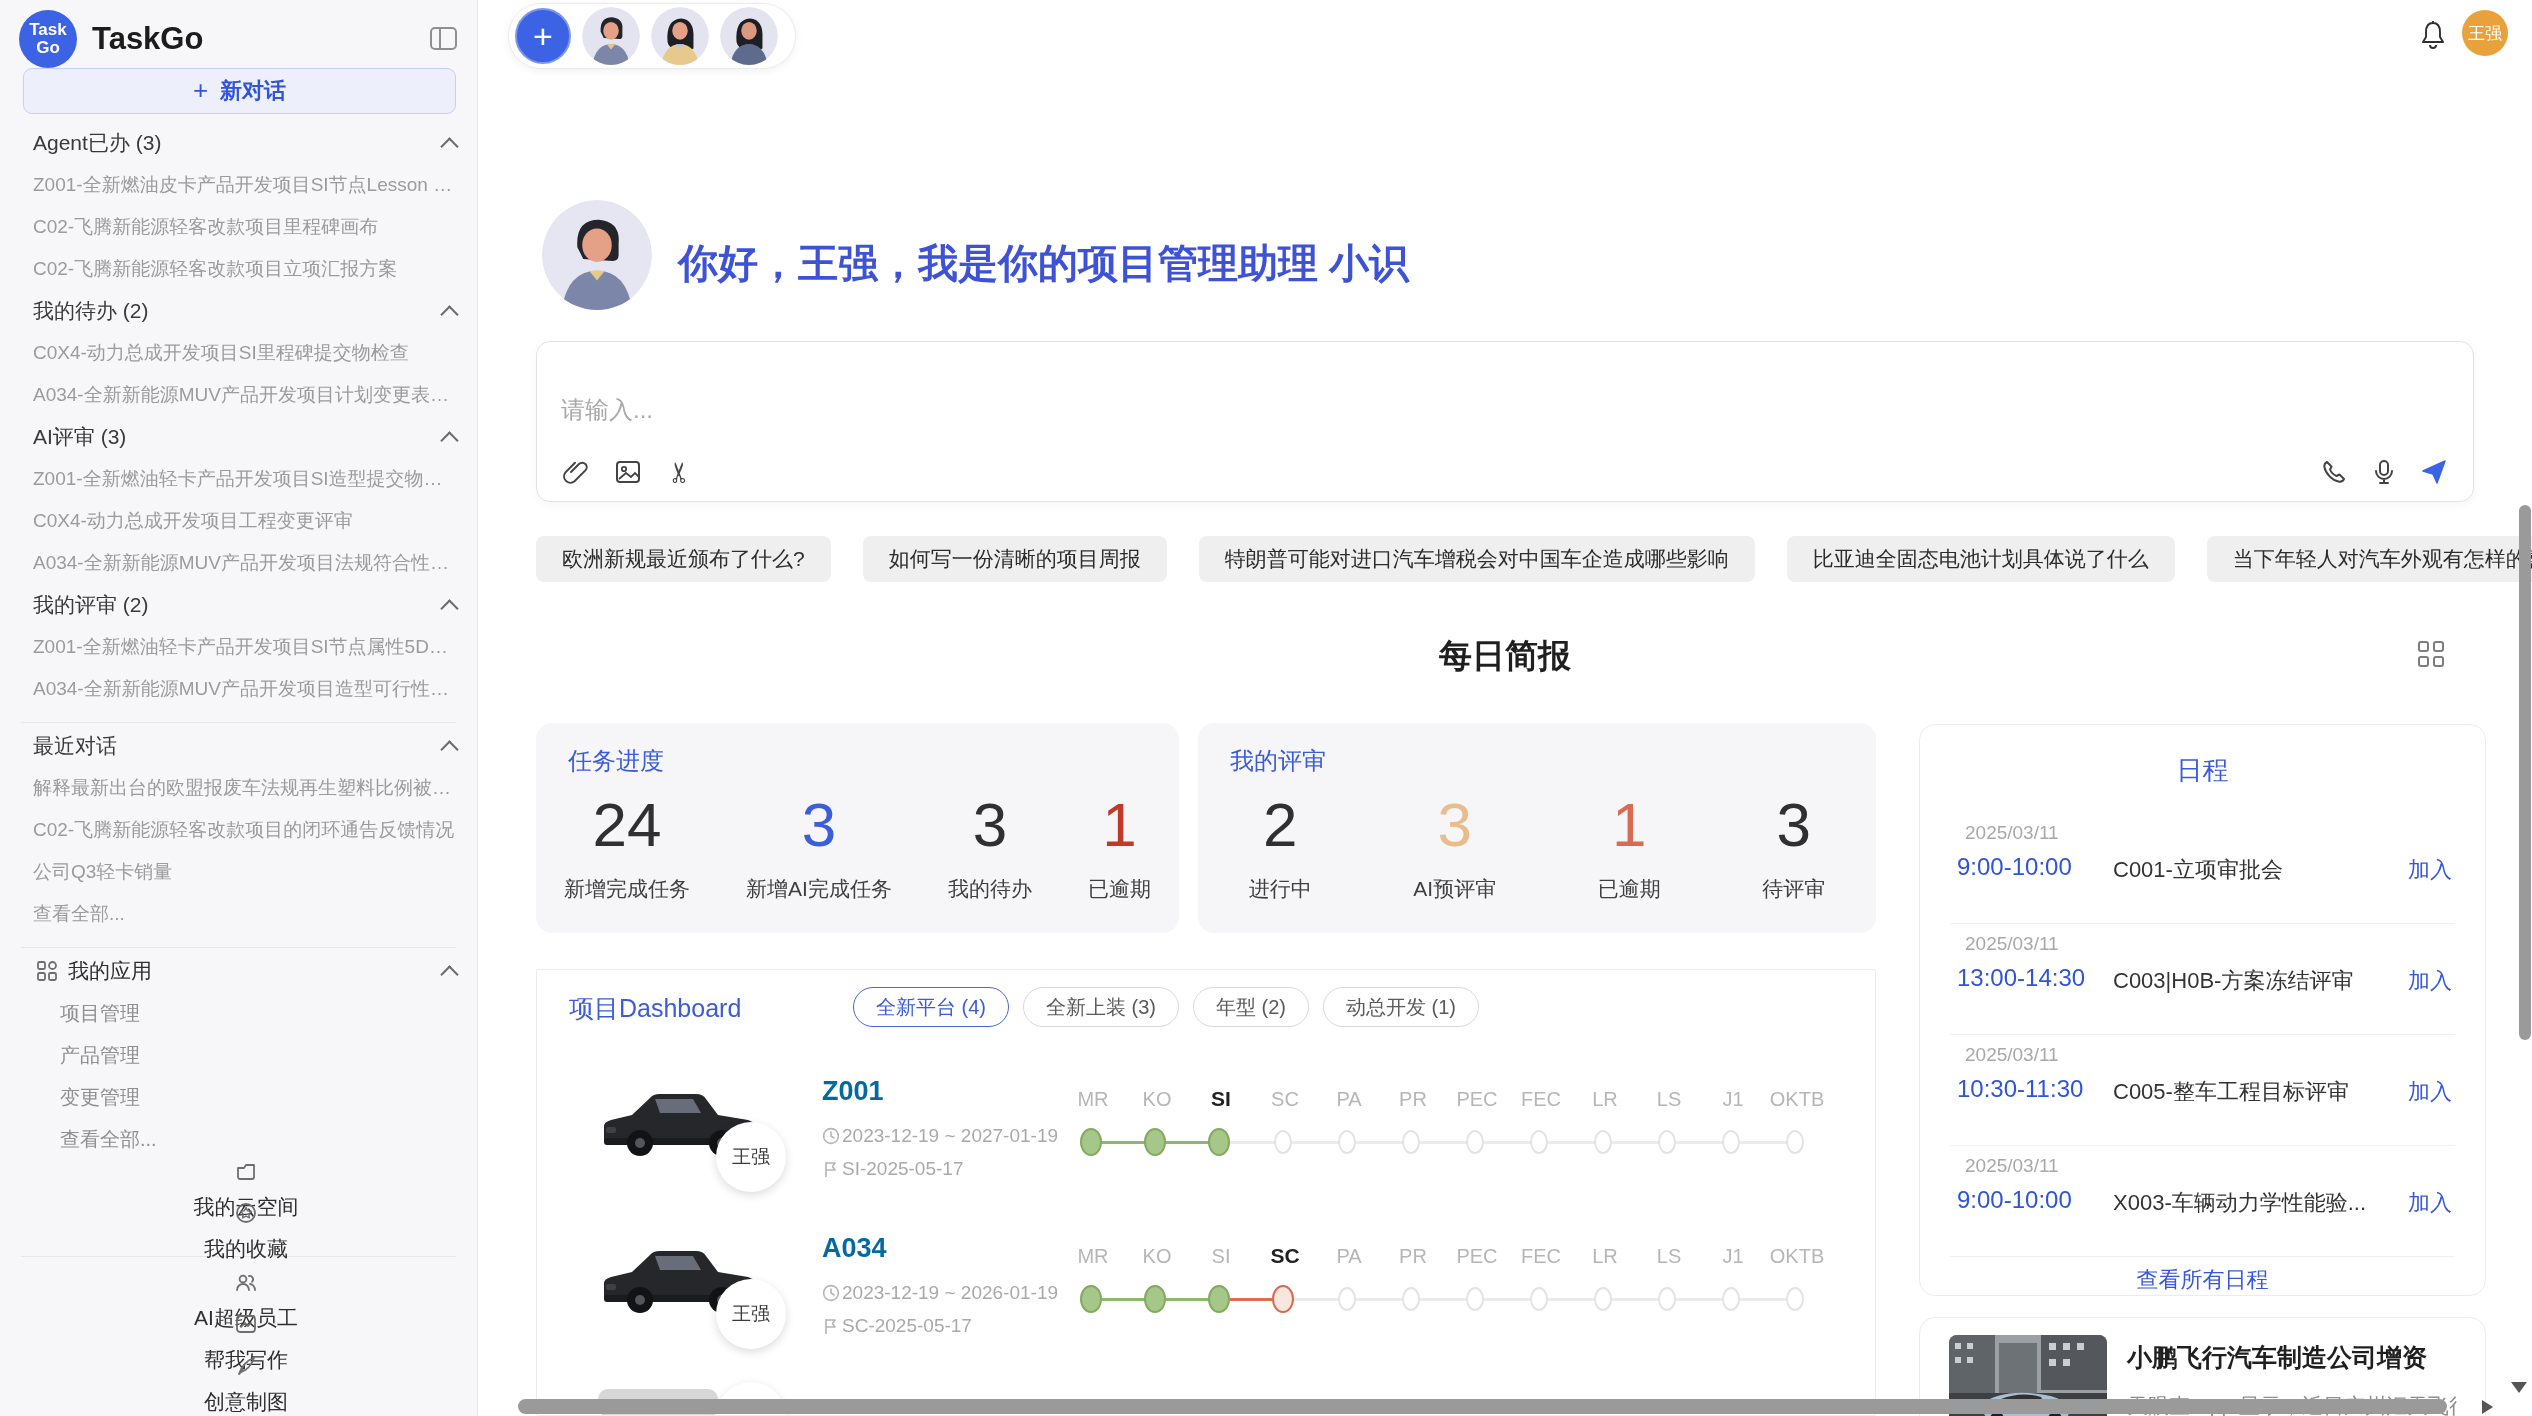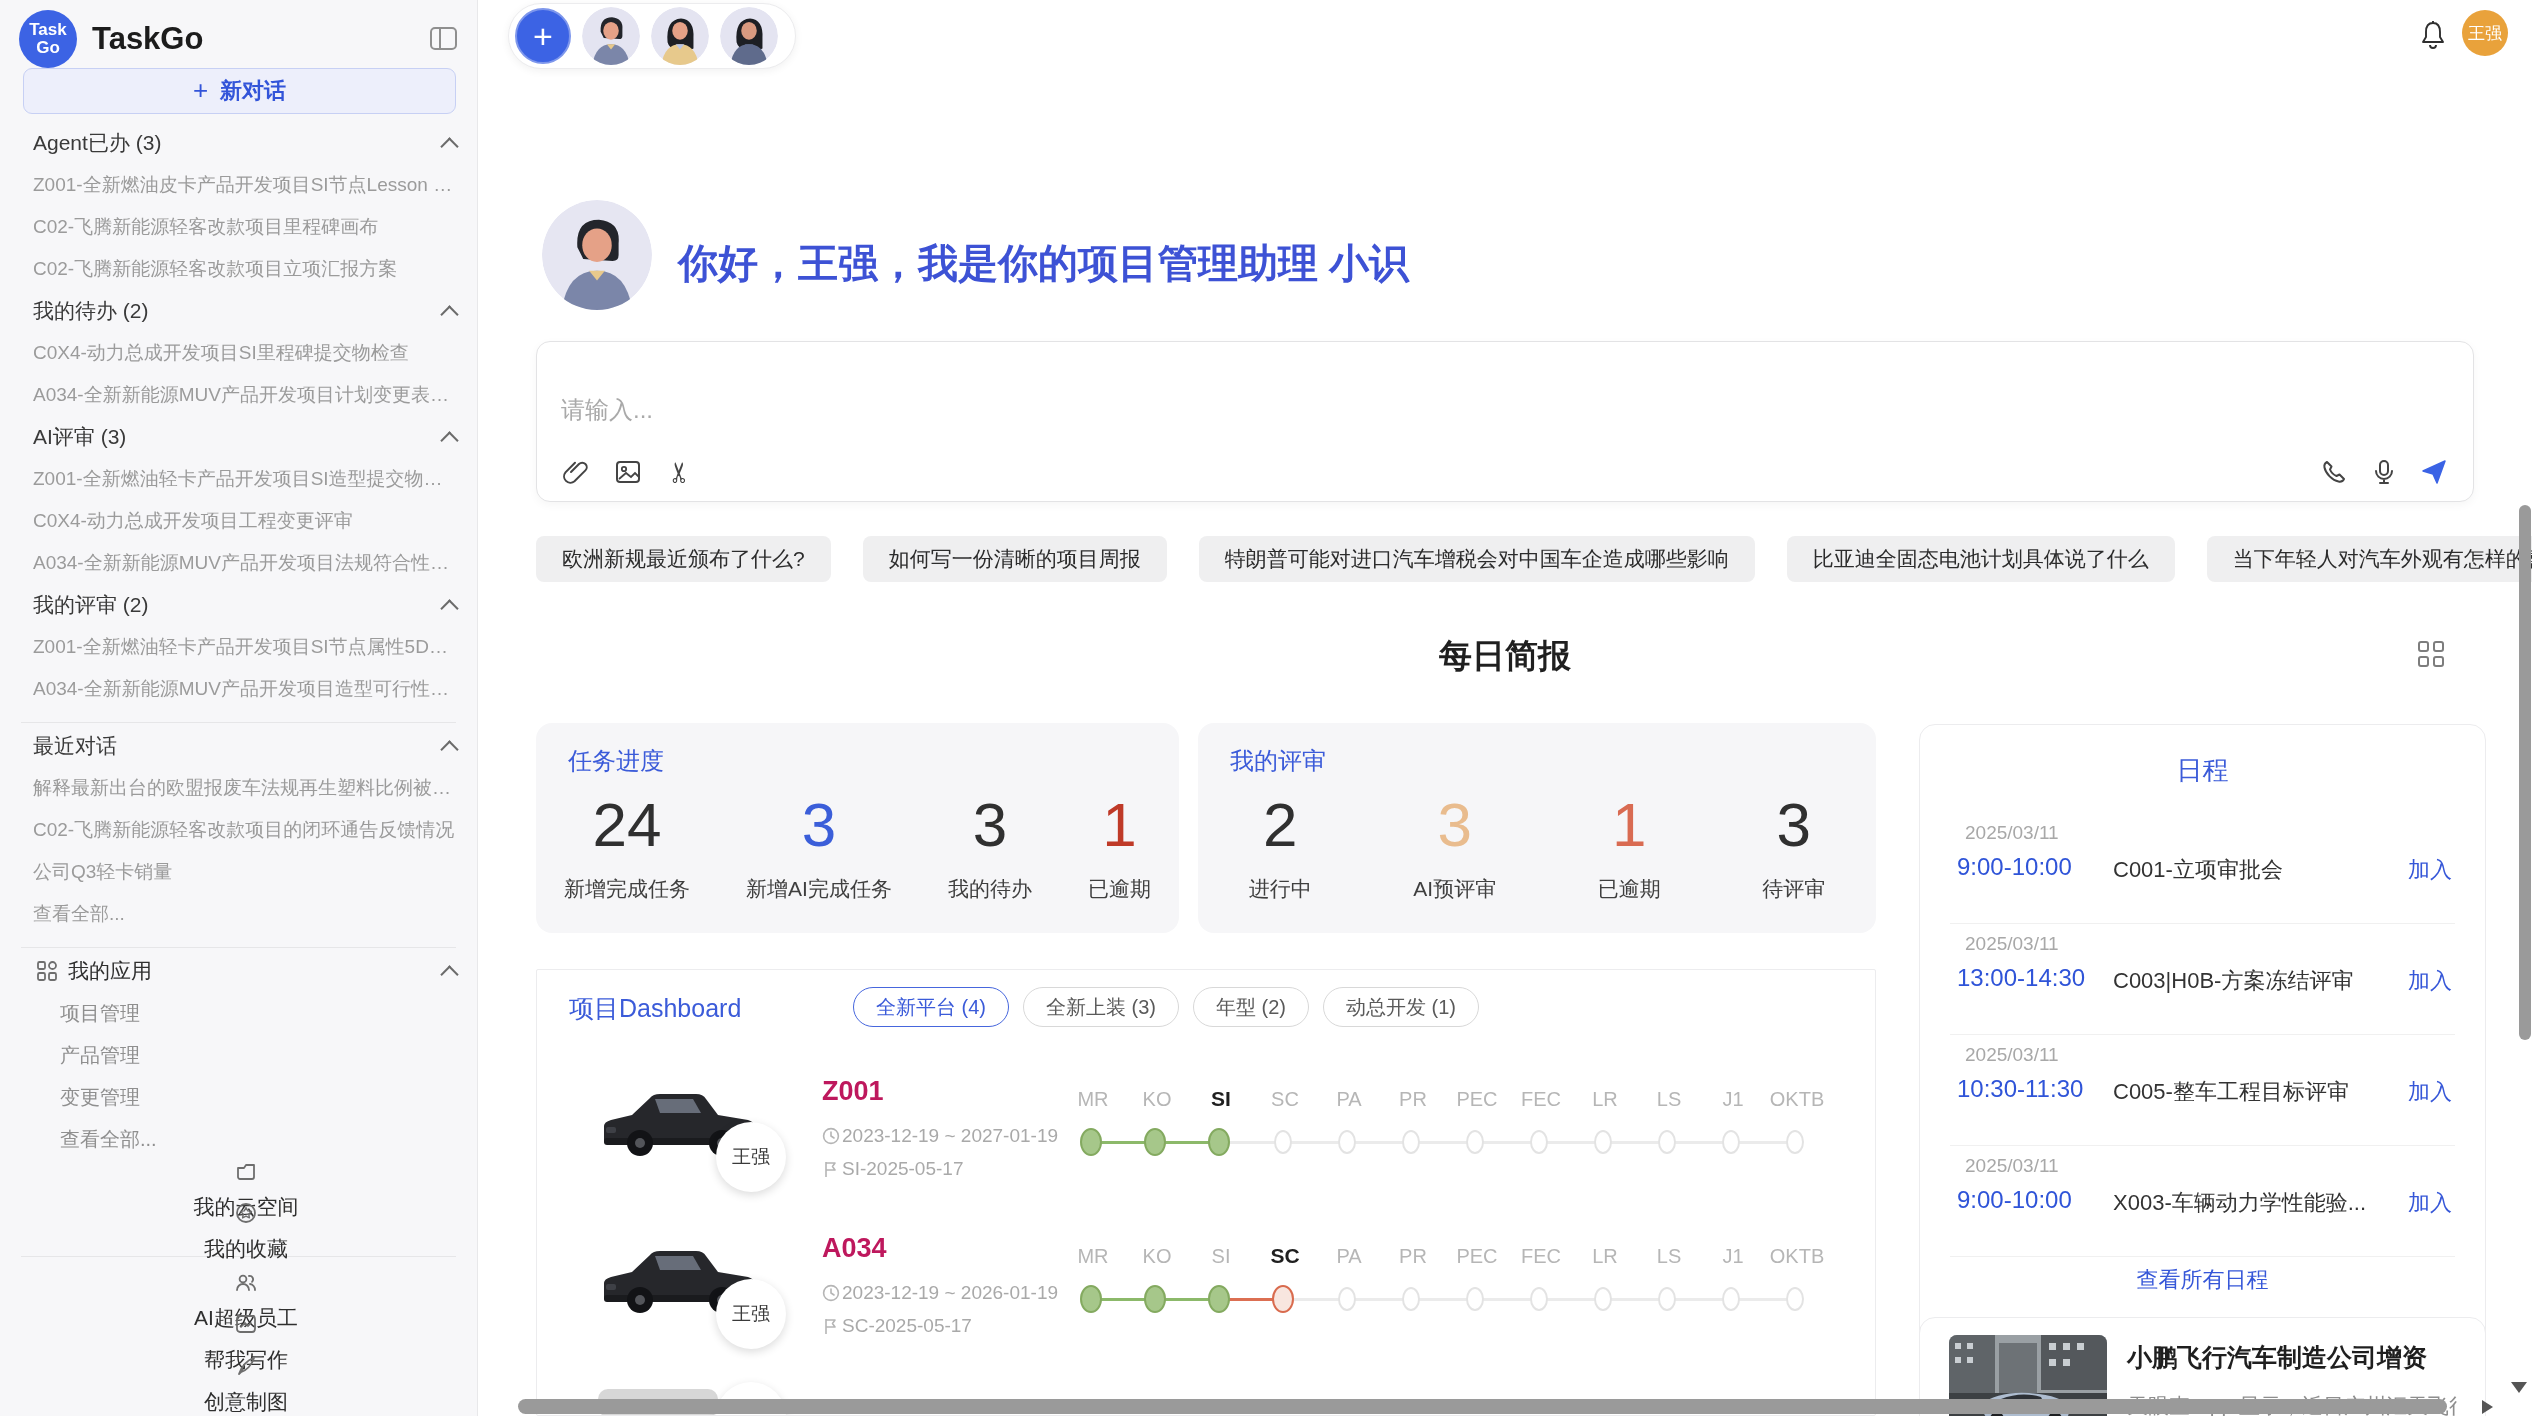--- a/index.html
+++ b/index.html
@@ -90,41 +90,41 @@
   .dash-title { position:absolute; left:32px; top:22px; font-size:25px; color:#3b5bd9; }
   .filters { position:absolute; left:316px; top:17px; display:flex; gap:14px; }
   .fchip { height:40px; border-radius:20px; border:1px solid #d8d8d8; color:#5a5a5a; font-size:20px;
            display:flex; align-items:center; padding:0 22px; background:#fff; cursor:pointer; white-space:nowrap; }
   .fchip.active { border-color:#4666dd; color:#3b5bd9; }
   .proj-row { position:absolute; left:0; width:1340px; height:155px; }
   .truck { position:absolute; left:61px; top:10px; width:162px; height:85px; }
   .owner { position:absolute; left:179px; top:52px; width:70px; height:70px; border-radius:50%; background:#fff;
            box-shadow:0 3px 10px rgba(0,0,0,.14); display:flex; align-items:center; justify-content:center;
            font-size:19px; color:#3a3a3a; }
-  .pcode { position:absolute; left:285px; top:6px; font-size:27px; font-weight:bold; color:#be185d; }
+  .pcode { position:absolute; left:285px; top:6px; font-size:27px; font-weight:bold; color:#0369a1; }
   .pmeta { position:absolute; left:285px; height:24px; display:flex; align-items:center; gap:2px;
            font-size:19px; color:#a9a9a9; }
   .pmeta .ic { width:18px; height:18px; }
   .track { position:absolute; left:524px; top:14px; width:768px; height:100px; }
   .mlabels { display:flex; }
   .mlabel { width:64px; text-align:center; font-size:20px; color:#b6b6b6; height:30px; line-height:30px; }
   .mlabel.cur { color:#1f1f1f; font-weight:bold; font-size:21px; }
   .mline { position:absolute; top:57px; left:32px; width:704px; height:3px; background:#ebebeb; border-radius:2px; }
   .mline-done { position:absolute; top:57px; left:32px; height:3px; background:#8cb96a; border-radius:2px; }
   .mline-late { position:absolute; top:57px; height:3px; background:#dc6f52; }
   .mdot { position:absolute; border-radius:50%; background:#fff; border:2px solid #e3e3e3; }
   .mdot.todo { width:18px; height:24px; top:46px; }
   .mdot.done { width:22px; height:28px; top:44px; background:#a6c78a; border:2px solid #84aa60; }
   .mdot.late { width:22px; height:28px; top:44px; background:#f8e6df; border:2px solid #d96b4e; }
   .ghost-truck { position:absolute; left:61px; top:419px; width:120px; height:28px; border-radius:10px; background:#c9c9c9; opacity:.75; }
   .ghost-owner { position:absolute; left:179px; top:412px; width:70px; height:70px; border-radius:50%;
                  background:#fff; box-shadow:0 3px 10px rgba(0,0,0,.14); }
 
   
-  .sched { position:absolute; left:1919px; top:724px; width:567px; height:691px; background:#fff;
+  .sched { position:absolute; left:1919px; top:724px; width:567px; height:572px; background:#fff;
            border:1px solid #ececee; border-radius:16px; overflow:hidden; }
   .sched-title { position:absolute; top:28px; left:0; right:0; text-align:center; font-size:26px; color:#3b5bd9; }
   .sched-list { position:absolute; top:88px; left:0; right:0; }
   .sched-entry { height:111px; position:relative; border-bottom:1px solid #f0f0f0; margin:0 30px; }
   .sched-entry .dt { position:absolute; left:15px; top:9px; font-size:19px; color:#a8a8a8; }
   .sched-entry .tm { position:absolute; left:7px; top:40px; font-size:24px; font-weight:500; color:#2f54d8; }
   .sched-entry .tt { position:absolute; left:163px; top:42px; font-size:22px; color:#333; white-space:nowrap; }
   .sched-entry .join { position:absolute; right:3px; top:42px; font-size:22px; color:#3657d8; cursor:pointer; }
   .sched-foot { position:absolute; left:0; right:0; top:540px; text-align:center; font-size:22px; color:#3657d8; cursor:pointer; }
 

